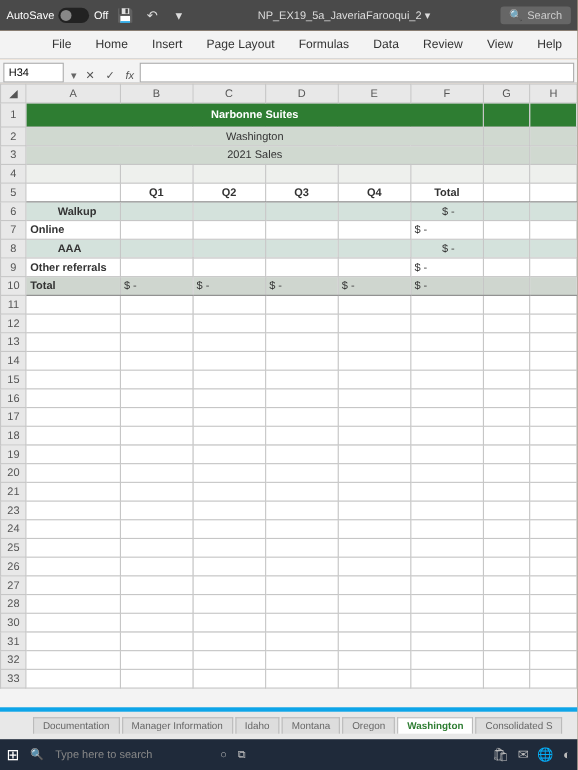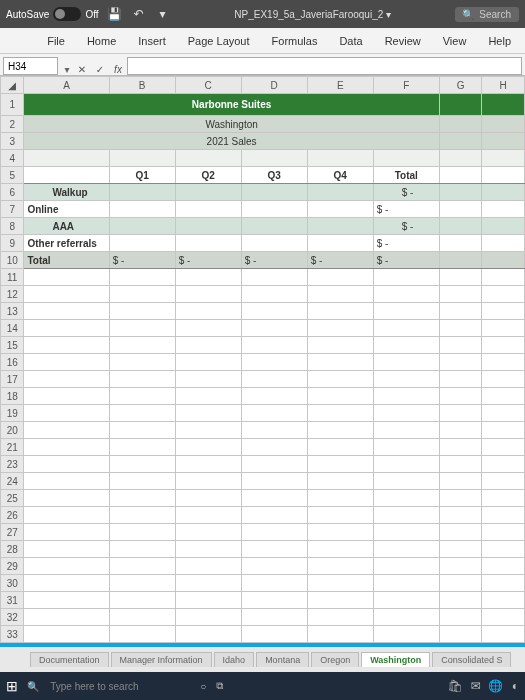--- a/index.html
+++ b/index.html
@@ -405,31 +405,20 @@
             <td></td>
             <td></td>
             <td></td>
             <td></td>
             <td></td>
             <td></td>
             <td></td>
             <td></td>
           </tr>
       <tr>
-            <th class="rowhdr">29</th>
-            <td></td>
-            <td></td>
-            <td></td>
-            <td></td>
-            <td></td>
-            <td></td>
-            <td></td>
-            <td></td>
-          </tr>
-      <tr>
             <th class="rowhdr">30</th>
             <td></td>
             <td></td>
             <td></td>
             <td></td>
             <td></td>
             <td></td>
             <td></td>
             <td></td>
           </tr>

